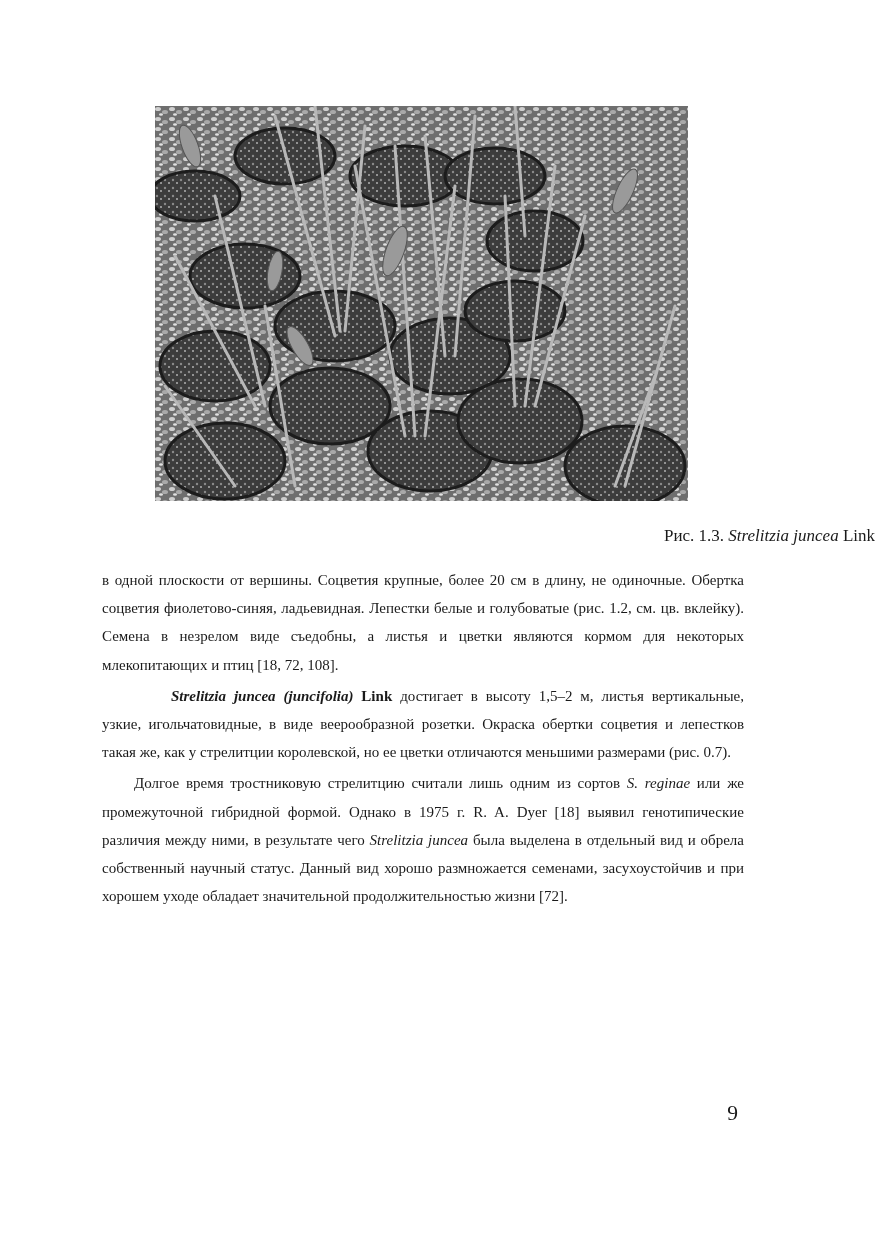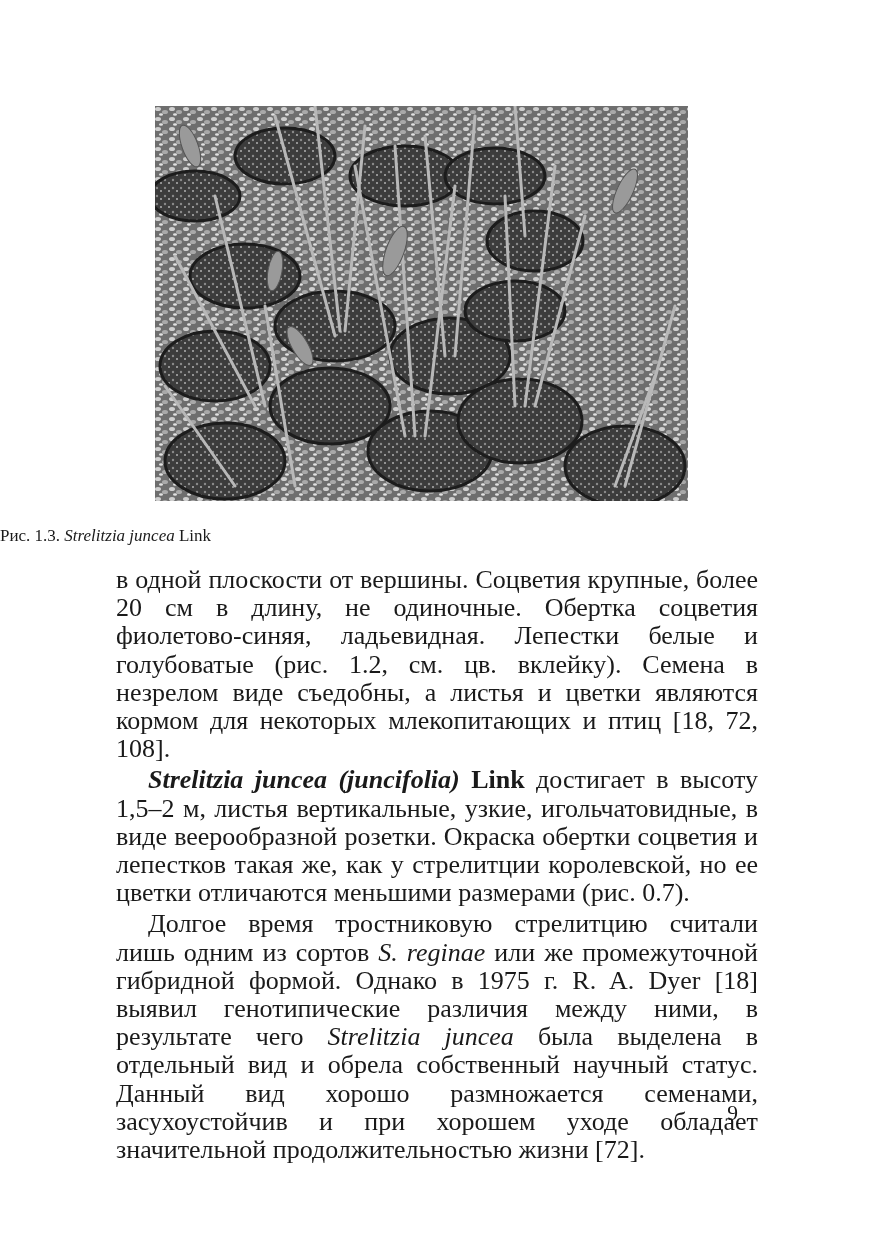--- a/index.html
+++ b/index.html
@@ -1,27 +1,27 @@
 <!DOCTYPE html>
 <html><head>
 <meta charset="utf-8">
 <style>
   html, body { margin: 0; padding: 0; background: #ffffff; }
   body { width: 875px; height: 1241px; position: relative; overflow: hidden;
          font-family: "Liberation Serif", "DejaVu Serif", serif; color: #1a1a1a; }
   .photo { position: absolute; left: 155px; top: 106px; width: 533px; height: 395px;
            background: #3a3a3a; overflow: hidden; }
   .photo svg { width: 100%; height: 100%; display: block; }
-  .caption { position: absolute; left: 0; width: 875px; top: 525px; text-align: left;
+  .caption { position: absolute; left: 0; width: 875px; top: 525px; text-align: right;
              font-size: 17px; line-height: 22px; }
-  .body-text { position: absolute; left: 116px; top: 566px; width: 642px;
-               font-size: 26px; line-height: 28.2px; text-align: justify; }
+  .body-text { position: absolute; left: 102px; top: 566px; width: 642px;
+               font-size: 15px; line-height: 28.2px; text-align: justify; }
   .body-text p { margin: 0; }
   .body-text p.indent { text-indent: 32px; margin-top: 3px; }
-  .bi { font-weight: bold; font-style: italic; }
+  .bi { font-weight: bold; font-style: italic; margin-left: 37px; }
   .b { font-weight: bold; }
   .i { font-style: italic; }
   .page-number { position: absolute; right: 137px; top: 1101px; font-size: 21.5px; }
 </style>
 </head>
 <body>
 
 <div class="photo" title="Black-and-white photograph of potted Strelitzia juncea plants with narrow rush-like leaves on gravel">
   <svg viewBox="0 0 533 395" preserveAspectRatio="none">
     <defs>

